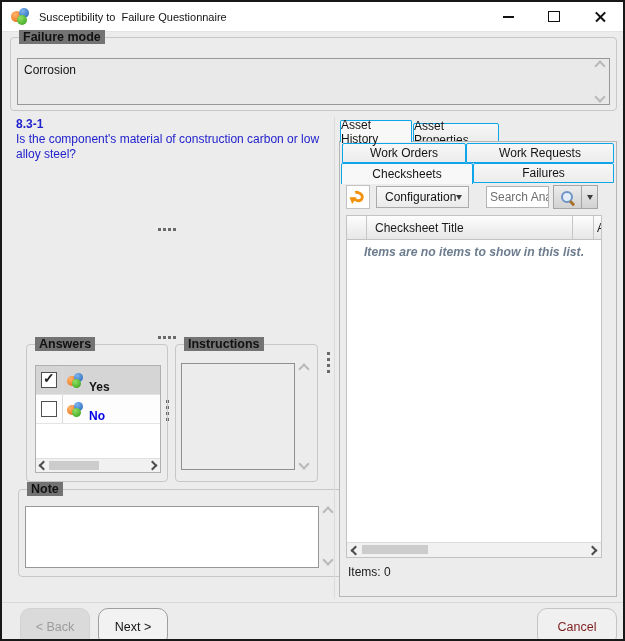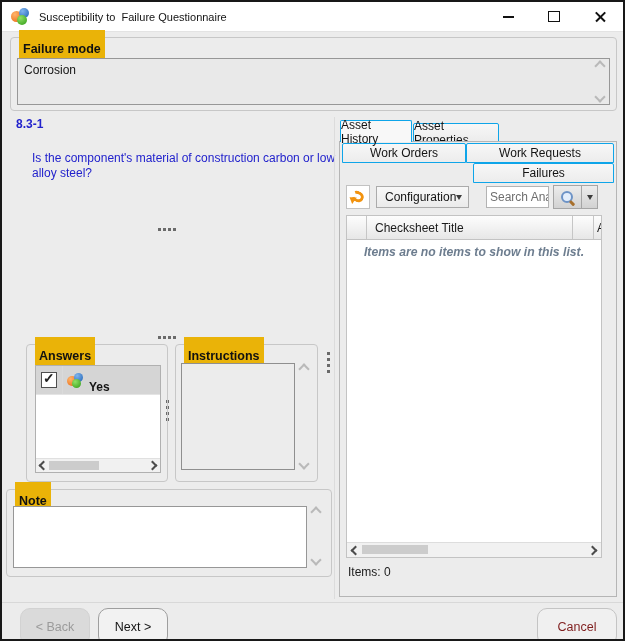--- a/index.html
+++ b/index.html
@@ -24,35 +24,35 @@
   .title-text{font-size:11px;white-space:pre;}
   .win-controls{margin-left:auto;display:flex;height:100%;}
   .win-btn{width:46px;height:100%;display:flex;align-items:center;justify-content:center;cursor:default;}
   .ic-min{width:11px;height:2px;background:#111;}
   .ic-max{width:10px;height:9px;border:1.4px solid #111;}
   .ic-close{position:relative;width:13px;height:13px;}
   .ic-close::before,.ic-close::after{content:"";position:absolute;left:0;top:6px;width:13px;height:1.6px;background:#111;}
   .ic-close::before{transform:rotate(45deg);} .ic-close::after{transform:rotate(-45deg);}
   
   .group{position:absolute;border:1px solid #c7c7c7;border-radius:4px;}
-  .group-label{position:absolute;top:-8px;left:8px;background:#eab308;padding:12px 4px;font-weight:bold;font-size:12.5px;color:#111;}
+  .group-label{position:absolute;top:-8px;left:8px;background:#737373;padding:0 4px;font-weight:bold;font-size:12.5px;color:#111;}
   
   .chev{display:inline-block;width:6px;height:6px;border:solid #b9b9b9;border-width:0 2px 2px 0;}
   .chev.up{transform:rotate(-135deg);} .chev.down{transform:rotate(45deg);}
   .chev.left{transform:rotate(135deg);} .chev.right{transform:rotate(-45deg);}
   .chev.dark{border-color:#4c4c4c;width:5px;height:5px;}
   .vscroll{position:absolute;display:flex;flex-direction:column;justify-content:space-between;align-items:center;}
   
   #fm-group{left:8px;top:35px;width:605px;height:72px;}
   .fm-box{position:absolute;left:6px;top:20px;right:6px;bottom:5px;background:#e9e9e9;border:1px solid #979797;}
   .fm-text{position:absolute;left:6px;top:4px;color:#141414;}
   .fm-scroll{top:3px;bottom:3px;right:3px;width:12px;}
   
   .q-number{position:absolute;left:14px;top:115px;font-weight:bold;color:#2222cc;}
-  .q-text{position:absolute;left:14px;top:149px;width:326px;color:#2222cc;line-height:15px;margin-left:16px;}
+  .q-text{position:absolute;left:14px;top:130px;width:326px;color:#2222cc;line-height:15px;}
   
   .hgrip{position:absolute;display:flex;gap:2px;}
   .hgrip i,.vgrip i{width:3px;height:3px;background:#6a6a6a;display:block;}
   .vgrip{position:absolute;display:flex;flex-direction:column;gap:3px;}
   
   #answers-group{left:24px;top:342px;width:140px;height:136px;}
   .listbox{position:absolute;left:8px;top:20px;width:126px;height:108px;background:#fff;border:1px solid #b0b0b0;box-sizing:border-box;overflow:hidden;}
   .ans-row{position:relative;height:28px;display:flex;align-items:center;border-bottom:1px solid #e4e4e4;background:#fdfdfd;}
   .ans-row.selected{background:#d5d5d5;}
   .cb-cell{width:26px;height:100%;display:flex;align-items:center;justify-content:center;border-right:1px solid #dadada;}
@@ -64,21 +64,21 @@
   .lb-hscroll{position:absolute;left:0;right:0;bottom:0;height:13px;background:#f1f1f1;border-top:1px solid #e0e0e0;}
   .lb-hscroll .chev{position:absolute;top:3px;}
   .lb-hscroll .c-left{left:4px;} .lb-hscroll .c-right{right:4px;}
   .thumb{position:absolute;background:#cccccc;}
   .lb-thumb{left:13px;top:2px;width:50px;height:9px;}
   
   #instructions-group{left:173px;top:342px;width:141px;height:136px;}
   .ins-box{position:absolute;left:5px;top:18px;width:114px;height:107px;background:#ececec;border:1px solid #8f8f8f;box-sizing:border-box;}
   .ins-scroll{left:121px;top:20px;width:13px;height:103px;}
   
-  #note-group{left:4px;top:487px;width:324px;height:86px;}
+  #note-group{left:16px;top:487px;width:324px;height:86px;}
   .note-box{position:absolute;left:6px;top:16px;width:292px;height:60px;background:#fff;border:1px solid #979797;}
   .note-scroll{left:302px;top:18px;width:13px;height:56px;}
   
   #panel{position:absolute;left:337px;top:118px;width:278px;height:477px;}
   .panel-edge{position:absolute;left:332px;top:115px;height:482px;width:1px;background:#dcdcdc;}
   .outer-body{position:absolute;left:0;top:21px;width:278px;height:456px;background:#ececec;border:1px solid #b5b5b5;box-sizing:border-box;}
   .tab{position:absolute;display:flex;align-items:center;justify-content:center;border:1px solid #0ea5e9;box-sizing:border-box;border-radius:2px 2px 0 0;background:linear-gradient(#f7f7f7,#ececec);cursor:default;}
   .tab.sel{background:#f8f8f8;border-bottom:none;z-index:3;}
   #tab-asset-history{left:1px;top:0;width:72px;height:22px;}
   #tab-asset-properties{left:74px;top:3px;width:86px;height:19px;}
@@ -194,20 +194,31 @@
         <span class="cb-cell">
           <span class="checkbox checked"></span>
         </span>
         <span class="cluster sm ans-icon">
             <i class="o"></i>
             <i class="b"></i>
             <i class="g"></i>
           </span>
         <span class="ans-label">Yes</span>
       </div>
+      <div class="ans-row row-no">
+        <span class="cb-cell">
+          <span class="checkbox"></span>
+        </span>
+        <span class="cluster sm ans-icon">
+            <i class="o"></i>
+            <i class="b"></i>
+            <i class="g"></i>
+          </span>
+        <span class="ans-label">No</span>
+      </div>
       <div class="lb-hscroll">
         <i class="chev dark left c-left"></i>
         <span class="thumb lb-thumb"></span>
         <i class="chev dark right c-right"></i>
       </div>
     </div>
   </div>
 
   <div class="group" id="instructions-group">
     <span class="group-label">Instructions</span>
@@ -233,20 +244,21 @@
 
   <div class="panel-edge"></div>
 
   <div id="panel">
     <div class="tab sel" id="tab-asset-history">Asset History</div>
     <div class="tab" id="tab-asset-properties">Asset Properties</div>
     <div class="outer-body"></div>
 
     <div class="tab" id="tab-work-orders">Work Orders</div>
     <div class="tab" id="tab-work-requests">Work Requests</div>
+    <div class="tab sel" id="tab-checksheets">Checksheets</div>
     <div class="tab" id="tab-failures">Failures</div>
 
     <div class="tool-btn" id="refresh-btn">
       <span class="refresh-ic">
           <span class="ring"></span>
           <span class="head"></span>
         </span>
     </div>
     <div id="config-btn">
       <span>Configuration</span>

